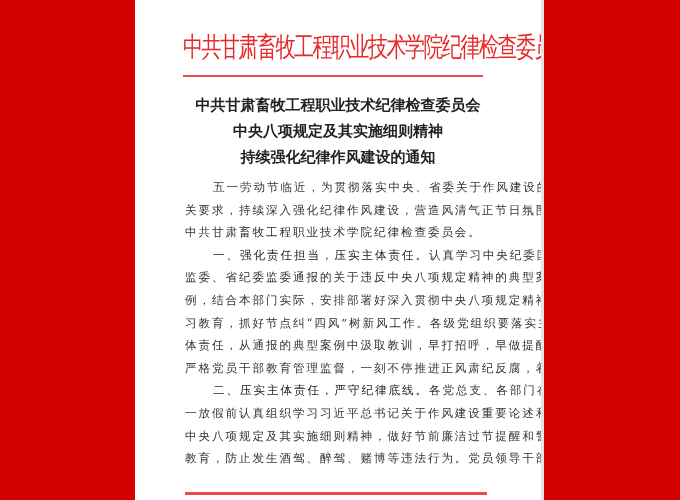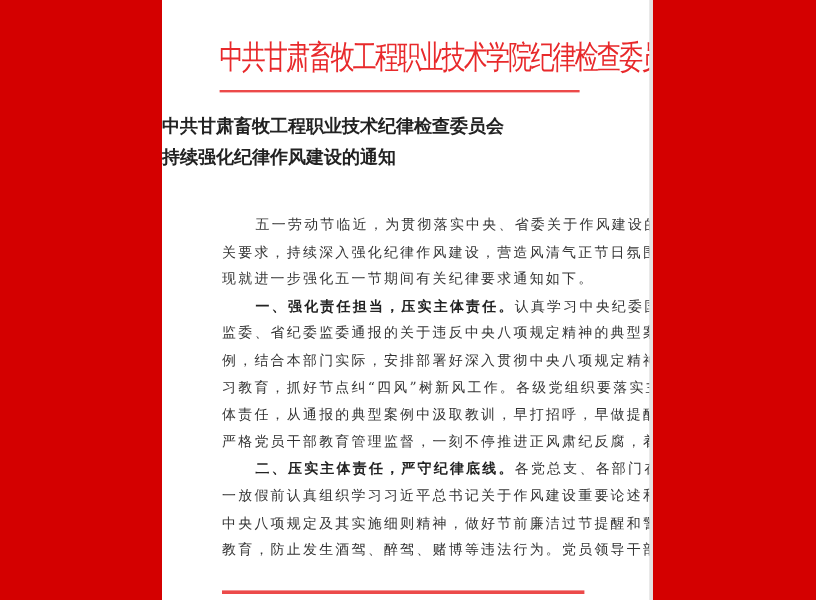--- a/index.html
+++ b/index.html
@@ -25,51 +25,52 @@
     letter-spacing:-1.5px;
     transform:scaleY(1.35); transform-origin:center;
   }
   .red-rule {
     position:absolute; height:2px; background:#ec4a4a;
   }
   .rule-top { left:48px; top:75px; width:300px; }
   .rule-bottom { left:50px; top:492px; width:302px; height:3px; }
   .title {
     position:absolute; left:0; top:92px; width:406px;
-    text-align:left;
+    text-align:center;
     font-family:"DejaVu Sans", sans-serif;
     font-weight:bold; font-size:15px; line-height:26px;
     color:#222222;
   }
   .title div { white-space:nowrap; }
   .body {
     position:absolute; left:50px; top:176px; width:350px;
     font-size:11.6px; line-height:22.6px; color:#333333;
     letter-spacing:1.9px;
   }
   .body .line { white-space:nowrap; height:22.6px; }
   .body .indent { padding-left:28px; }
-  .body b { font-weight:bold; color:#222; }
+  .body b { font-weight:normal; color:#222; }
 </style>
 </head>
 <body>
 
 <div class="page">
   <div class="masthead">中共甘肃畜牧工程职业技术学院纪律检查委员会</div>
   <div class="red-rule rule-top"></div>
 
   <div class="title">
     <div>中共甘肃畜牧工程职业技术纪律检查委员会</div>
+    <div>中央八项规定及其实施细则精神</div>
     <div>持续强化纪律作风建设的通知</div>
   </div>
 
   <div class="body">
     <div class="line indent">五一劳动节临近，为贯彻落实中央、省委关于作风建设的有</div>
     <div class="line">关要求，持续深入强化纪律作风建设，营造风清气正节日氛围，</div>
-    <div class="line">现就进一步强化五一节期间有关纪律要求通知如下。</div>
+    <div class="line">中共甘肃畜牧工程职业技术学院纪律检查委员会。</div>
 
     <div class="line indent"><b>一、强化责任担当，压实主体责任。</b><span>认真学习中央纪委国家</span></div>
     <div class="line">监委、省纪委监委通报的关于违反中央八项规定精神的典型案</div>
     <div class="line">例，结合本部门实际，安排部署好深入贯彻中央八项规定精神学</div>
     <div class="line">习教育，抓好节点纠“四风”树新风工作。各级党组织要落实主</div>
     <div class="line">体责任，从通报的典型案例中汲取教训，早打招呼，早做提醒，</div>
     <div class="line">严格党员干部教育管理监督，一刻不停推进正风肃纪反腐，着力</div>
 
     <div class="line indent"><b>二、压实主体责任，严守纪律底线。</b><span>各党总支、各部门在五</span></div>
     <div class="line">一放假前认真组织学习习近平总书记关于作风建设重要论述和</div>

